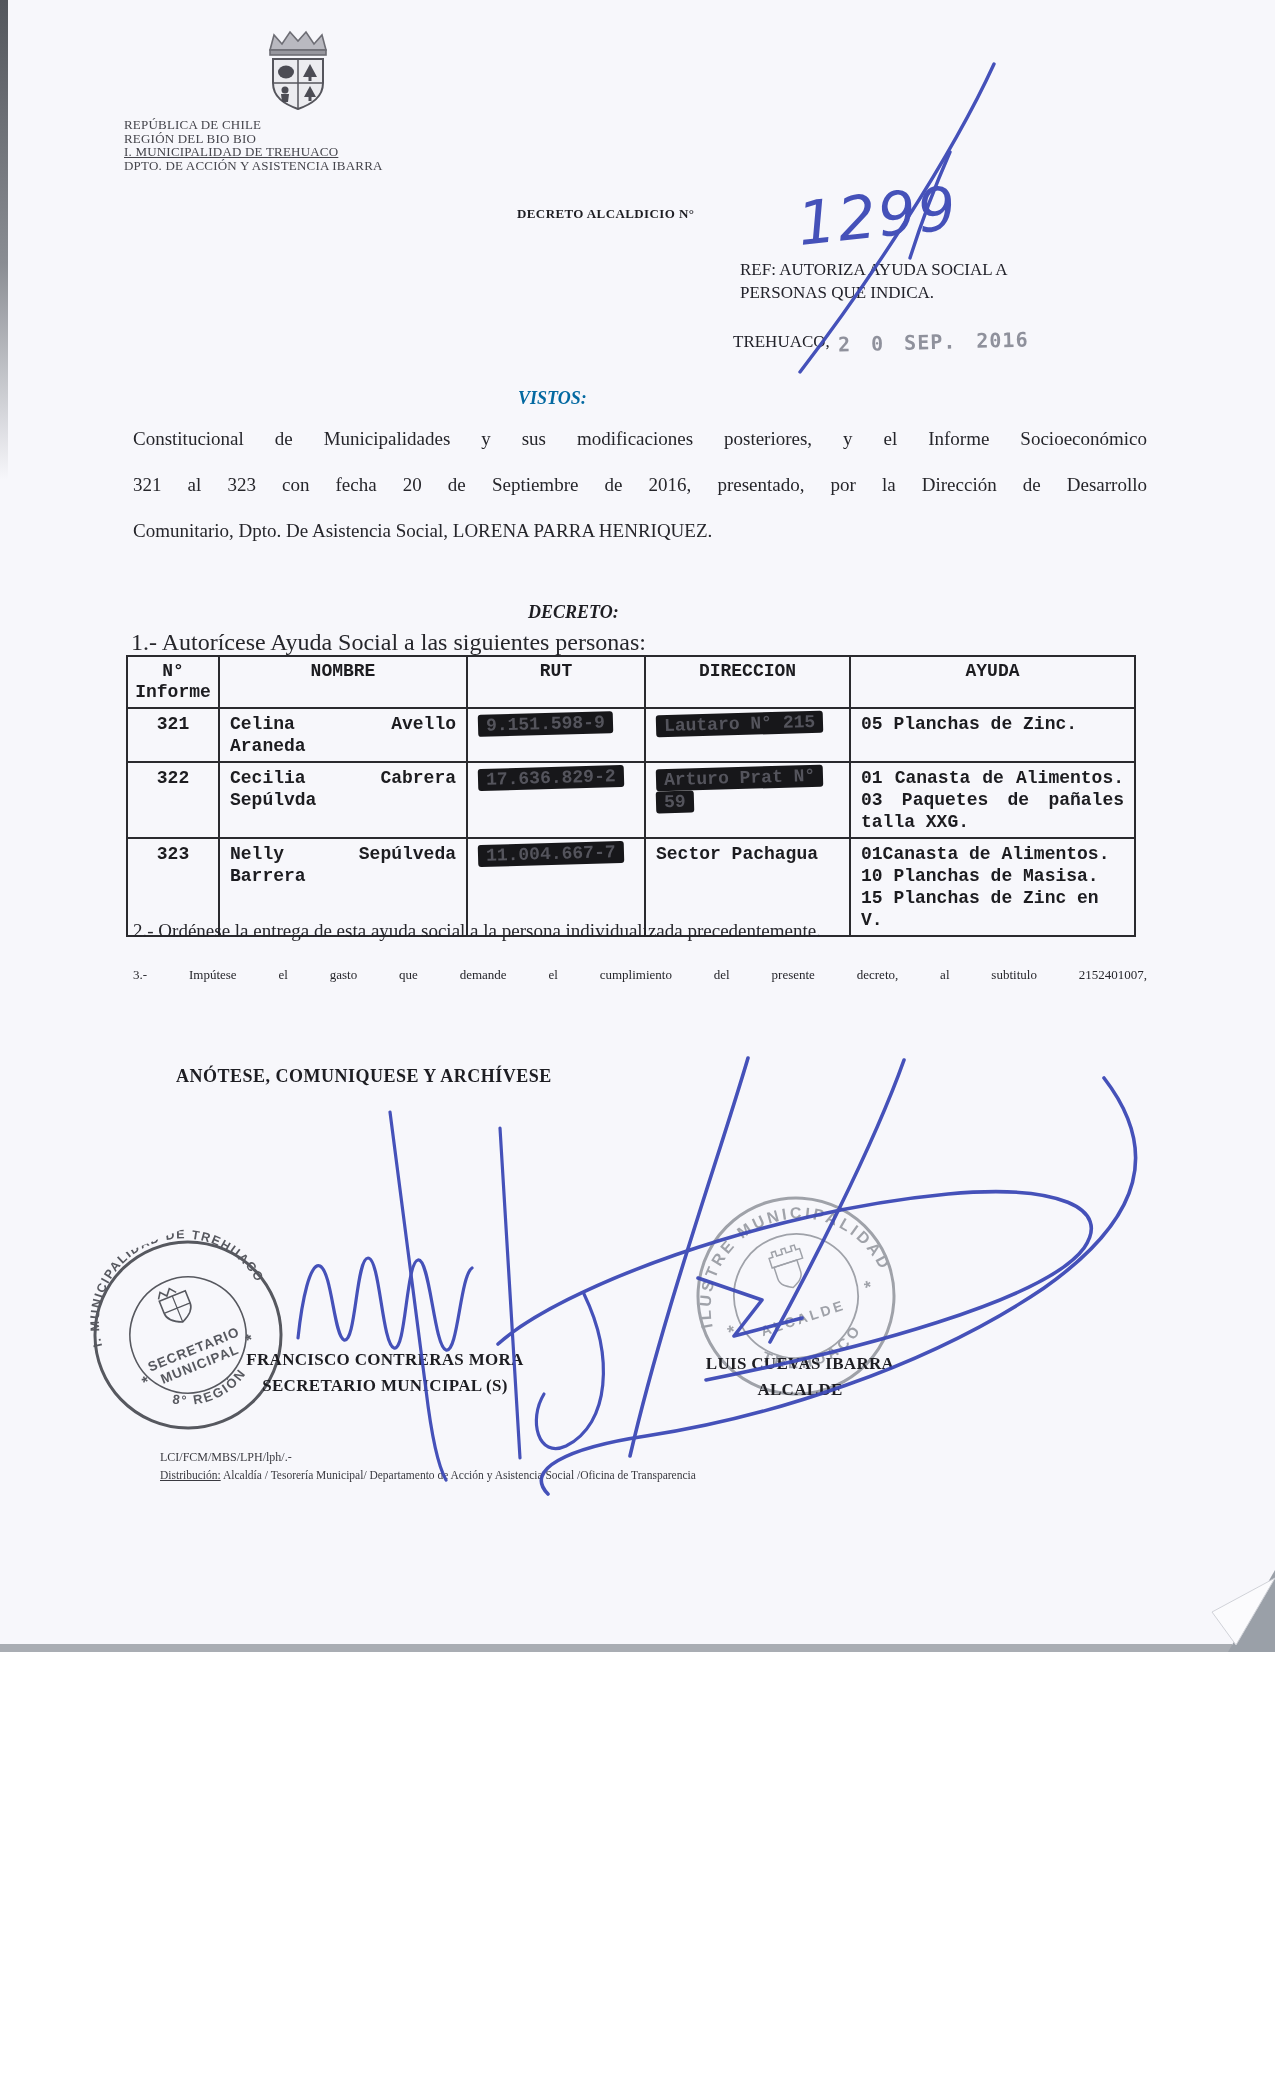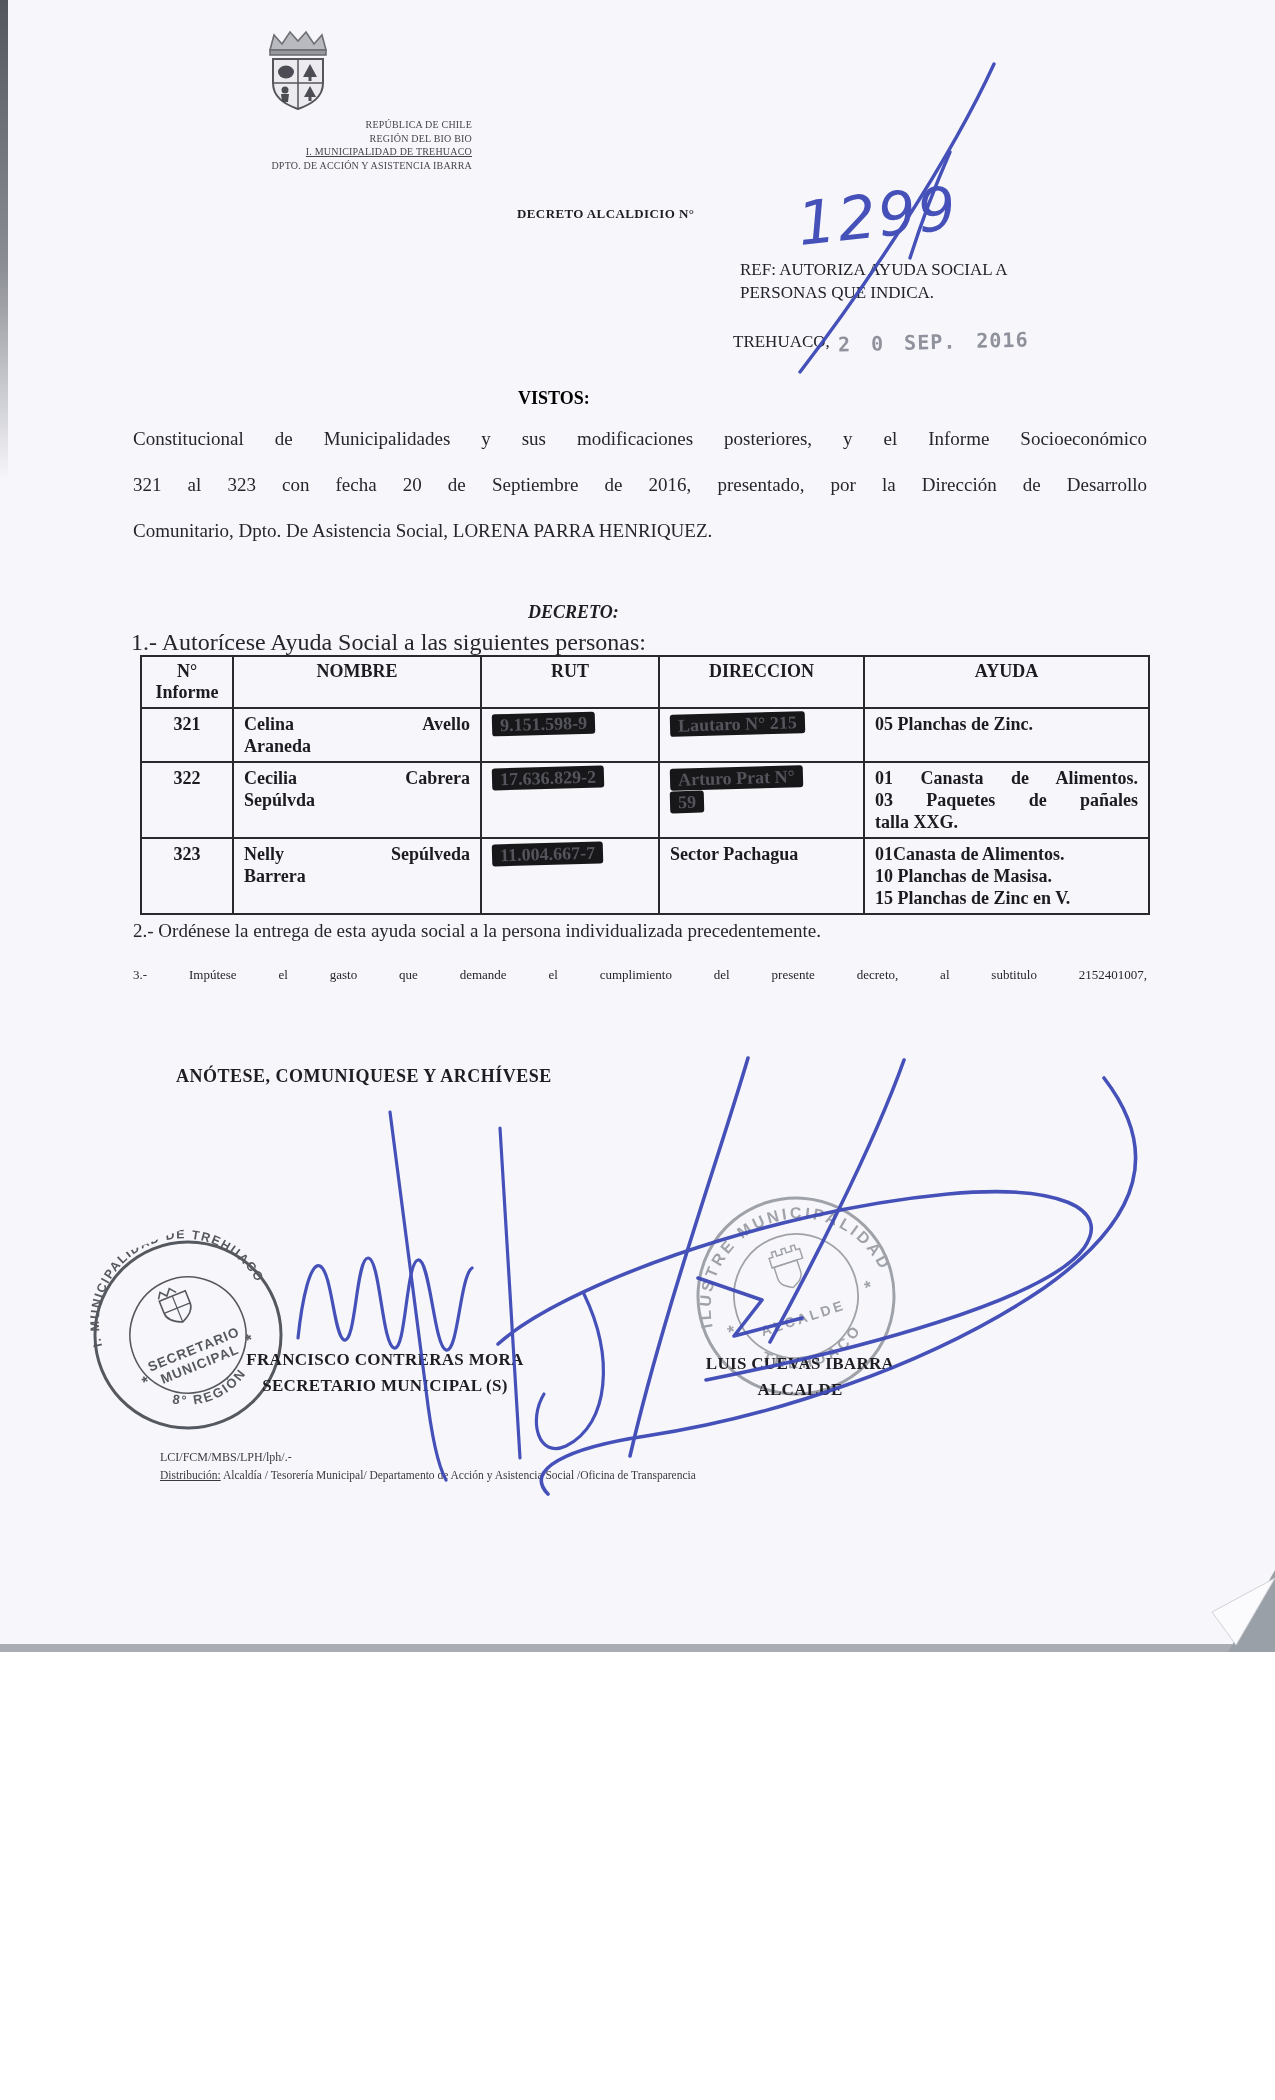--- a/index.html
+++ b/index.html
@@ -9,42 +9,42 @@
     -webkit-font-smoothing:antialiased;
   }
   .abs{position:absolute;}
   
   .paper{left:0;top:0;width:1275px;height:1652px;background:#f7f7fb;}
   .scan-edge-left{left:0;top:0;width:8px;height:480px;
     background:linear-gradient(180deg,#53565c 0%,#8a8d93 55%,rgba(170,172,178,0) 100%);}
   .scan-edge-bottom{left:0;top:1644px;width:1232px;height:8px;background:#a9adb3;}
 
   
-  .letterhead{left:124px;top:118px;width:348px;text-align:right;
-    font-size:10px;line-height:13.5px;color:#45454c;letter-spacing:.2px;}
+  .letterhead{left:124px;top:118px;width:348px;text-align:left;
+    font-size:13px;line-height:13.5px;color:#45454c;letter-spacing:.2px;}
   .letterhead .u{text-decoration:underline;}
 
   .decree-title{left:517px;top:206px;font-size:13px;font-weight:bold;color:#1d1d22;letter-spacing:.4px;}
   .ref-block{left:740px;top:258px;font-size:17px;line-height:23px;color:#22222a;}
   .place-line{left:733px;top:332px;font-size:17px;color:#22222a;}
   .date-stamp{left:838px;top:330px;font-family:"DejaVu Sans Mono",monospace;
     font-weight:bold;font-size:20px;letter-spacing:1px;word-spacing:7px;color:#8f919c;
     transform:rotate(-1.5deg);}
 
-  .vistos-heading{left:518px;top:388px;font-size:18px;font-weight:bold;color:#000000;}
+  .vistos-heading{left:518px;top:388px;font-size:18px;font-weight:bold;font-style:italic;color:#0369a1;}
   .body-par{left:133px;top:416px;width:1014px;font-size:19px;color:#26262b;}
   .body-par .pline{line-height:46px;}
   .jl{text-align:justify;text-align-last:justify;}
   .indent1{padding-left:385px;}
 
   .decreto-heading{left:528px;top:602px;font-size:18px;font-weight:bold;font-style:italic;color:#1d1d22;}
   .item1{left:131px;top:629px;font-size:24px;color:#26262b;}
 
-  table.decree-table{position:absolute;left:140px;top:655px;border-collapse:collapse;
-    table-layout:fixed;font-size:18px;font-weight:bold;color:#1c1c20;}
+  table.decree-table{position:absolute;left:126px;top:655px;border-collapse:collapse;
+    table-layout:fixed;font-size:18px;font-weight:bold;color:#1c1c20;font-family:Liberation Mono, monospace;}
   .decree-table th,.decree-table td{border:2px solid #2a2a2e;padding:4px 10px;vertical-align:top;line-height:22px;}
   .decree-table th{text-align:center;padding:4px 6px;line-height:21px;}
   .c-informe{text-align:center;}
   .redacted{background:#17171a;color:#54545c;padding:1px 8px;border-radius:3px;
     display:inline-block;transform:rotate(-1.6deg);line-height:20px;}
   .redline{margin-bottom:2px;}
 
   .item2{left:133px;top:920px;font-size:19px;color:#26262b;}
   .item3{left:133px;top:952px;width:1014px;font-size:13px;color:#26262b;}
   .item3 .pline{line-height:46px;}

